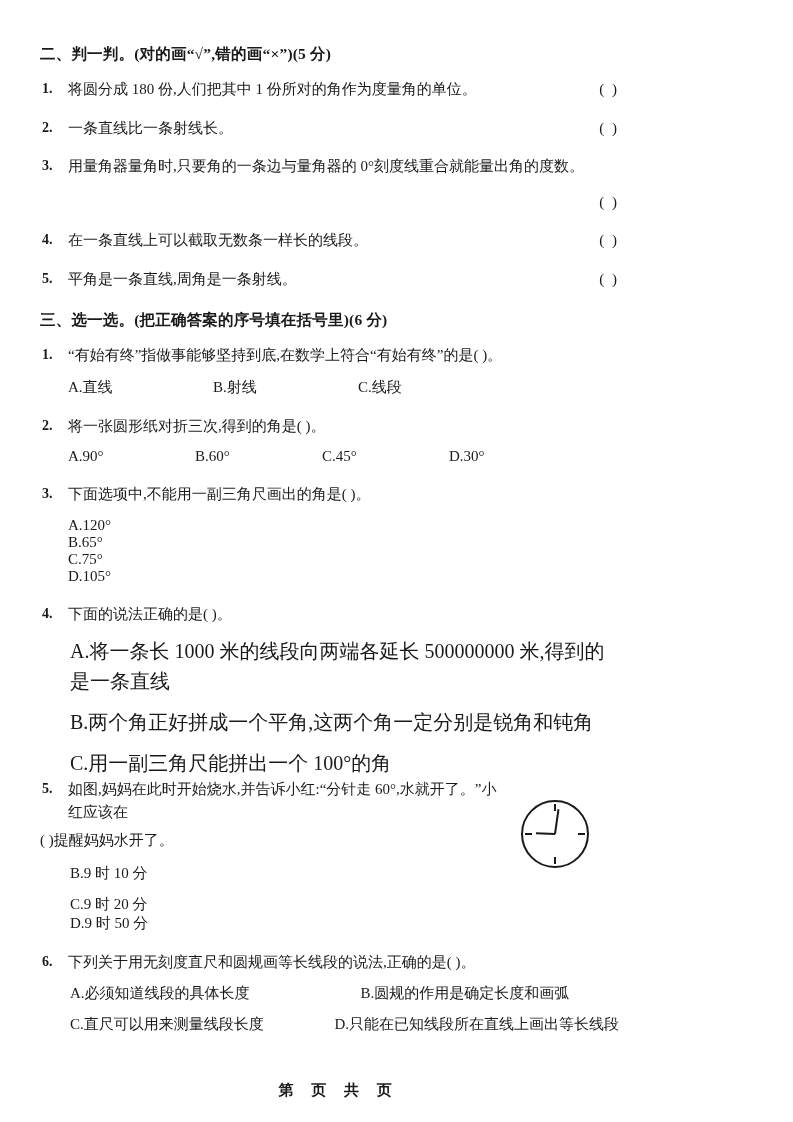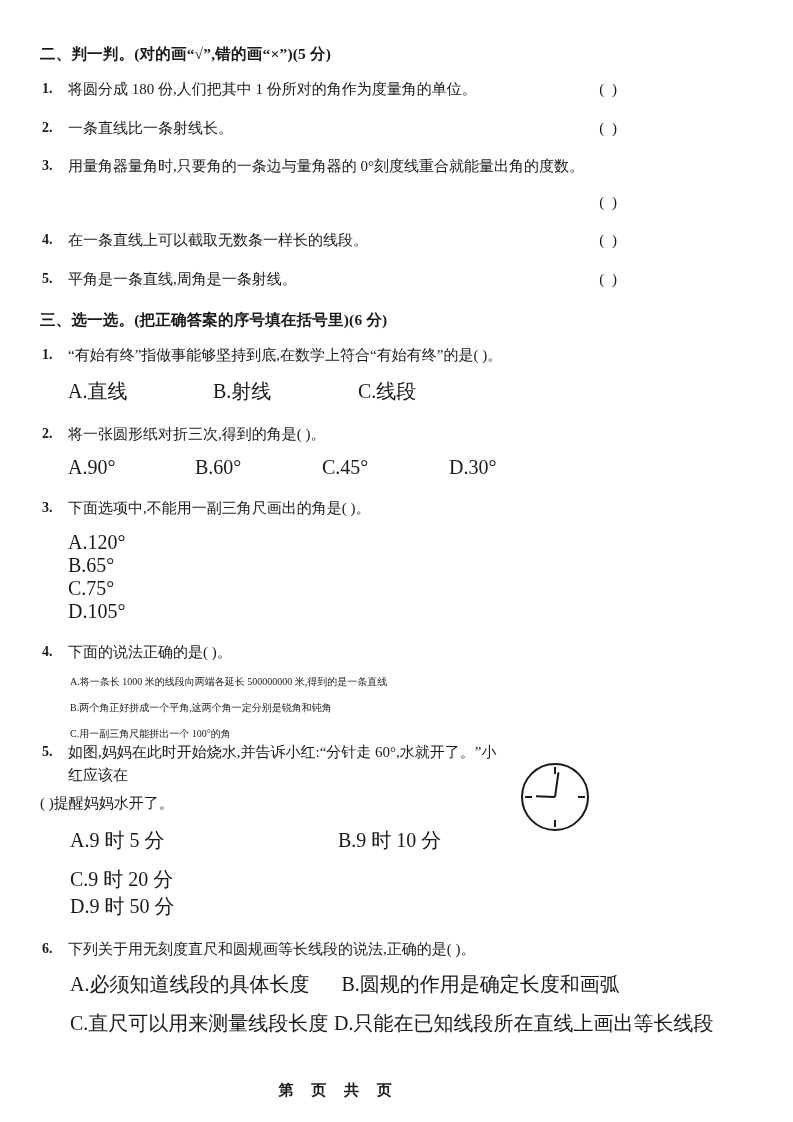--- a/index.html
+++ b/index.html
@@ -65,32 +65,32 @@
     text-align: right;
     font-size: 15px;
     letter-spacing: 2px;
     margin-top: 13px;
     padding-right: 0;
   }
   .opts {
     display: flex;
     padding-left: 28px;
     margin: 11px 0 0 0;
-    font-size: 20px;
+    font-size: 15px;
   }
   .opt {
     white-space: nowrap;
   }
   .opts.four .opt { width: 127px; }
   .opts.three .opt { width: 145px; }
   .opts.two .opt { width: 268px; }
   .opts.two-wide .opt { width: 285px; }
   .stack-line {
     padding-left: 30px;
-    font-size: 10px;
+    font-size: 20px;
     margin-top: 11px;
     line-height: 1.5;
   }
   .q5wrap {
     position: relative;
   }
   .clock {
     position: absolute;
     right: 30px;
     top: 22px;
@@ -241,21 +241,20 @@
         <span class="tick t-right"></span>
         <span class="hand-h"></span>
         <span class="hand-m"></span>
       </div>
       <div class="q" style="margin-bottom:6px;">
         <span class="q-num">5.</span>
         <div class="note-line" style="padding-right:110px;">如图,妈妈在此时开始烧水,并告诉小红:“分针走 60°,水就开了。”小红应该在</div>
       </div>
       <div class="note-line" style="margin-bottom:12px;">(      )提醒妈妈水开了。</div>
       <div class="opts two" style="margin-bottom:12px;padding-left:30px;">
-        <div class="opt">A.9 时 5 分</div>
         <div class="opt">B.9 时 10 分</div>
       </div>
       <div class="opts two" style="margin-bottom:18px;padding-left:30px;flex-direction:column;">
         <div class="opt">C.9 时 20 分</div>
         <div class="opt">D.9 时 50 分</div>
       </div>
     </div>
 
     <div class="q" style="margin-bottom:6px;">
       <span class="q-num">6.</span>

